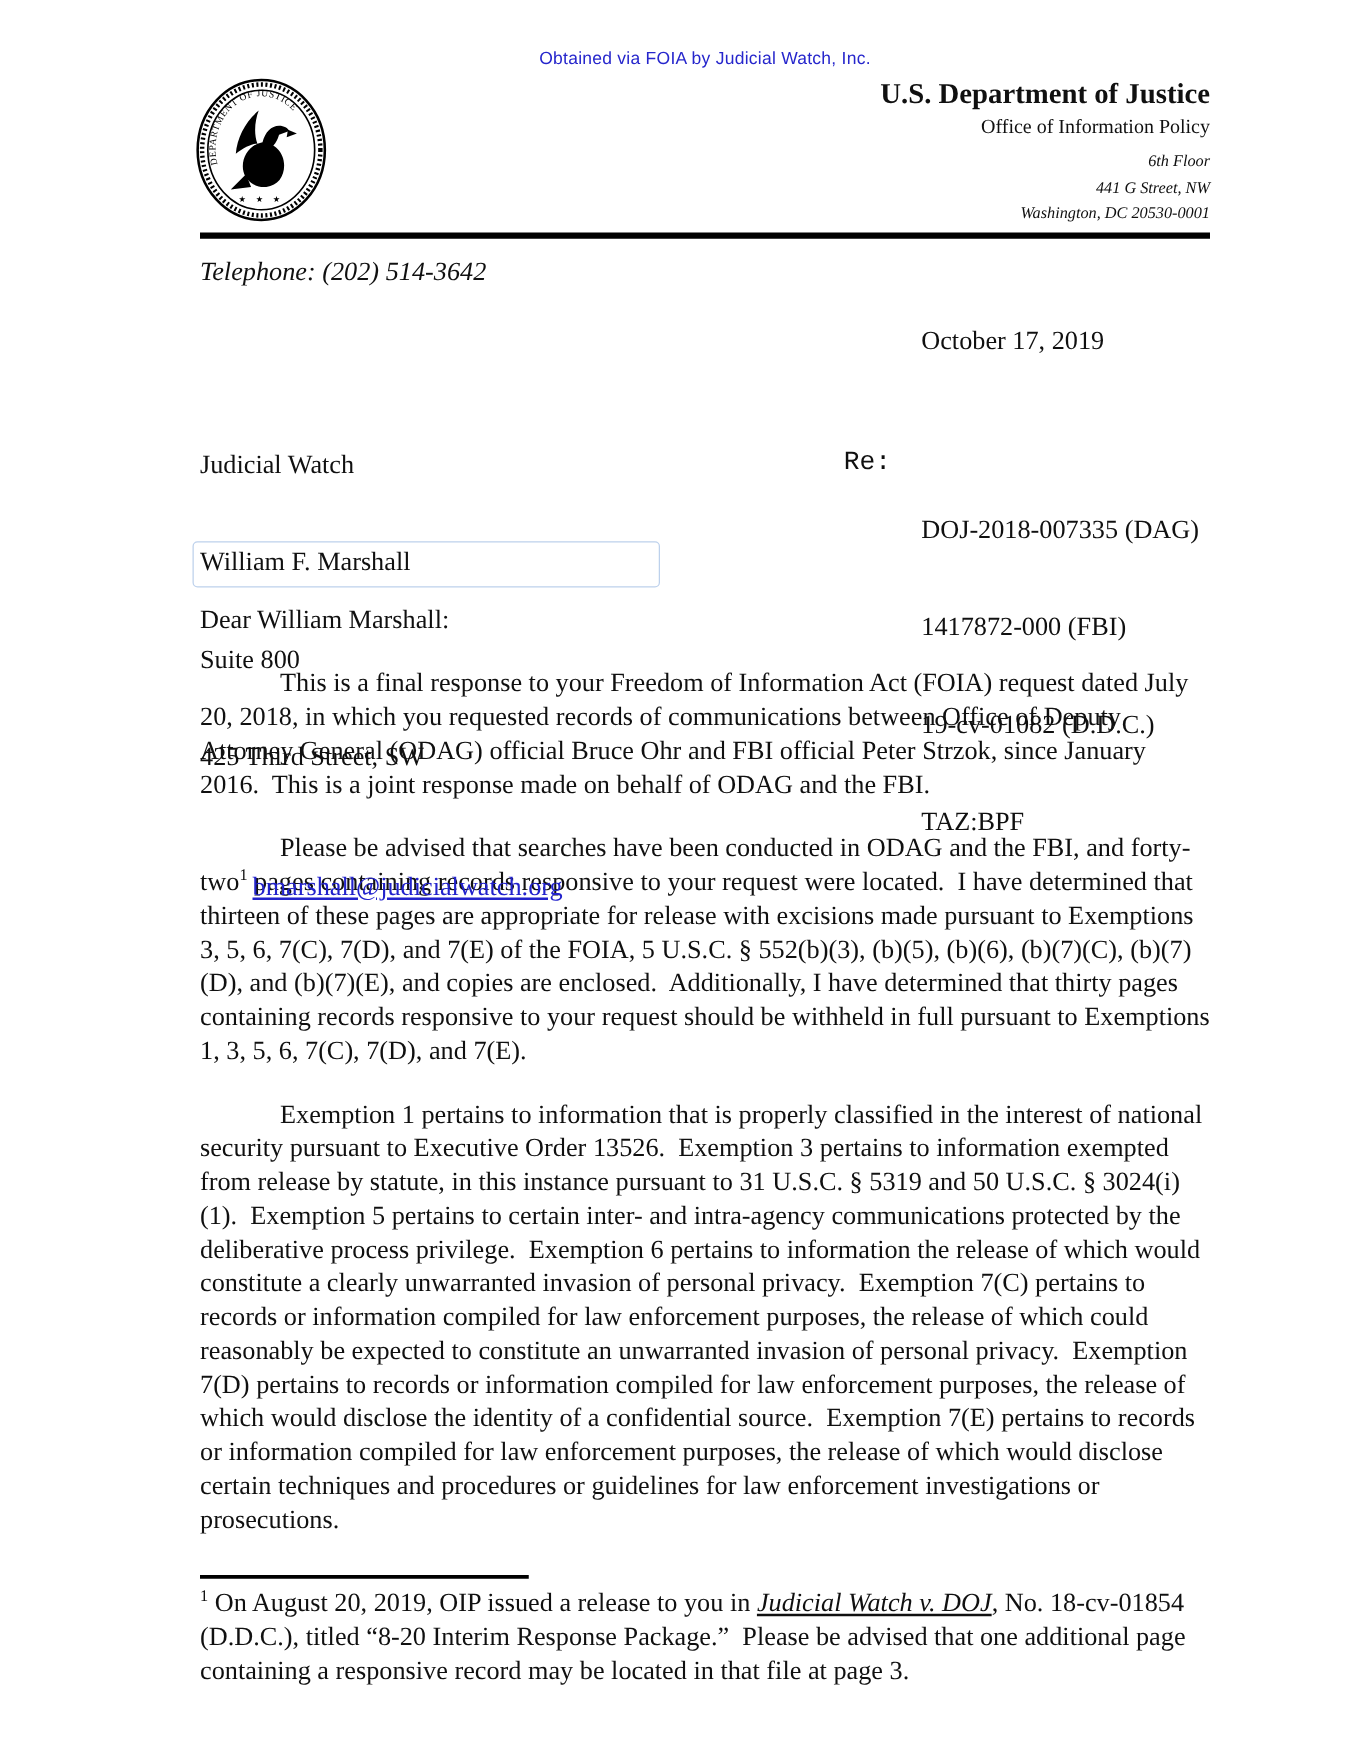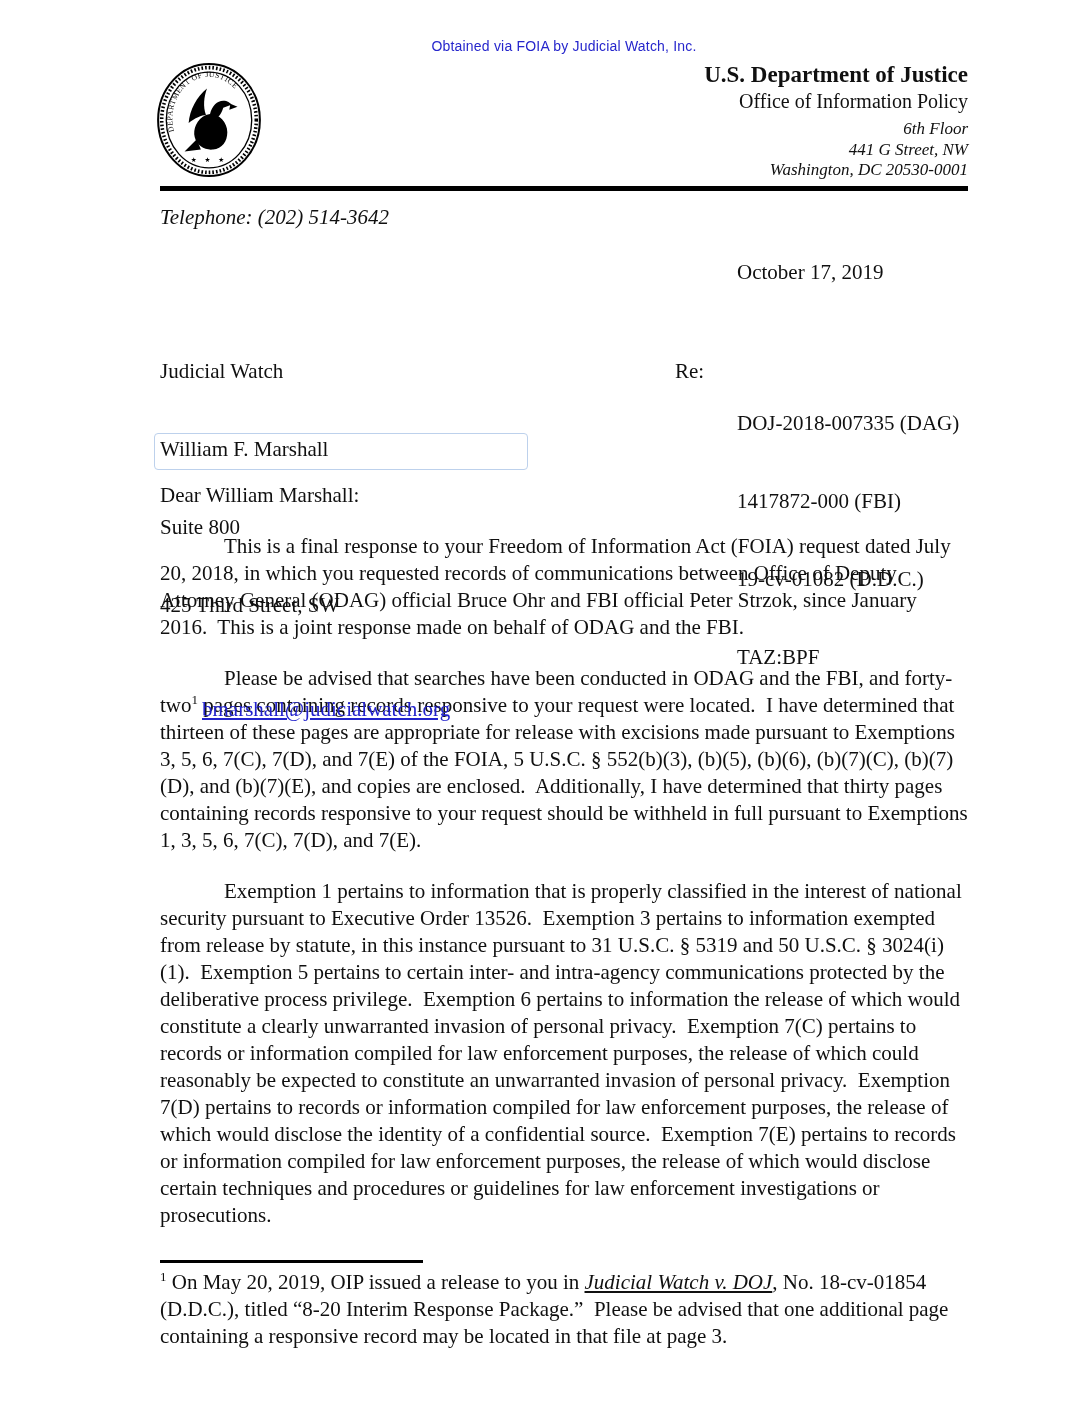--- a/index.html
+++ b/index.html
@@ -18,36 +18,36 @@
     text-align: center;
     font-family: "Liberation Sans", sans-serif;
     font-size: 14px;
     color: var(--watermark_blue, #2626cc);
     letter-spacing: 0.2px;
   }
   .letterhead { display: flex; margin-top: 8px; height: 118px; }
   .seal-wrap { flex: 0 0 auto; margin-left: -4px; }
   .lh-right { margin-left: auto; width: 298px; text-align: right; }
   .agency { font-weight: bold; font-size: 23px; line-height: 26px; }
-  .office { font-size: 20px; line-height: 25px; margin-top: 1px; margin-left: 32px; }
-  .lh-addr { font-style: italic; font-size: 17px; line-height: 20.5px; margin-top: 5px; }
+  .office { font-size: 16px; line-height: 25px; margin-top: 1px; margin-left: 32px; }
+  .lh-addr { font-style: italic; font-size: 13px; line-height: 20.5px; margin-top: 5px; }
   .rule { height: 5px; background: #000; margin-top: 6px; }
   .telephone { font-style: italic; font-size: 21px; margin-top: 15px; line-height: 22px; }
   .dateline { margin-top: 31px; padding-left: 577px; line-height: 27px; white-space: pre-wrap; }
   .addr-re { position: relative; margin-top: 20px; height: 160px; }
   .recipient { position: relative; line-height: 26px; white-space: pre-wrap; }
   .email-link { color: var(--link_blue, #2222cc); text-decoration: underline; cursor: pointer; }
   .link-box {
     position: absolute; left: -6px; top: 127px;
     width: 372px; height: 35px;
     border: 1px solid #bdd1ec; border-radius: 4px;
     pointer-events: none;
   }
   .re-block { position: absolute; left: 515px; top: 52px; display: flex; line-height: 26px; }
-  .re-label { width: 62px; }
+  .re-label { width: 62px; font-family: Liberation Mono, monospace; }
   .re-lines { white-space: pre-wrap; }
   .salutation { margin-top: 16px; line-height: 27px; white-space: pre-wrap; }
   .para { margin: 24px 0 0 0; text-indent: 64px; line-height: 27px; white-space: pre-wrap; }
   .footnote-rule { margin-top: 31px; width: 263px; height: 2.5px; background: #000; }
   .footnote { margin-top: 6px; line-height: 27px; white-space: pre-wrap; }
   sup { font-size: 0.62em; vertical-align: super; line-height: 0; }
   em { font-style: italic; text-decoration: underline; }
   .seal-svg text { font-family: "Liberation Serif", serif; }
 </style>
 </head>
@@ -116,15 +116,15 @@
     </div>
   </div>
 
   <div class="salutation">Dear William Marshall:</div>
 
   <p class="para"><span>This is a final response to your Freedom of Information Act (FOIA) request dated July 20, 2018, in which you requested records of communications between Office of Deputy Attorney General (ODAG) official Bruce Ohr and FBI official Peter Strzok, since January 2016.  This is a joint response made on behalf of ODAG and the FBI.</span></p>
   <p class="para"><span>Please be advised that searches have been conducted in ODAG and the FBI, and forty-two</span><sup>1</sup><span> pages containing records responsive to your request were located.  I have determined that thirteen of these pages are appropriate for release with excisions made pursuant to Exemptions 3, 5, 6, 7(C), 7(D), and 7(E) of the FOIA, 5 U.S.C. § 552(b)(3), (b)(5), (b)(6), (b)(7)(C), (b)(7)(D), and (b)(7)(E), and copies are enclosed.  Additionally, I have determined that thirty pages containing records responsive to your request should be withheld in full pursuant to Exemptions 1, 3, 5, 6, 7(C), 7(D), and 7(E).</span></p>
   <p class="para"><span>Exemption 1 pertains to information that is properly classified in the interest of national security pursuant to Executive Order 13526.  Exemption 3 pertains to information exempted from release by statute, in this instance pursuant to 31 U.S.C. § 5319 and 50 U.S.C. § 3024(i)(1).  Exemption 5 pertains to certain inter- and intra-agency communications protected by the deliberative process privilege.  Exemption 6 pertains to information the release of which would constitute a clearly unwarranted invasion of personal privacy.  Exemption 7(C) pertains to records or information compiled for law enforcement purposes, the release of which could reasonably be expected to constitute an unwarranted invasion of personal privacy.  Exemption 7(D) pertains to records or information compiled for law enforcement purposes, the release of which would disclose the identity of a confidential source.  Exemption 7(E) pertains to records or information compiled for law enforcement purposes, the release of which would disclose certain techniques and procedures or guidelines for law enforcement investigations or prosecutions.</span></p>
 
   <div class="footnote-rule"></div>
-  <div class="footnote"><sup>1</sup><span> On May 20, 2019, OIP issued a release to you in </span><em>Judicial Watch v. DOJ</em><span>, No. 18-cv-01854 (D.D.C.), titled “8-20 Interim Response Package.”  Please be advised that one additional page containing a responsive record may be located in that file at page 3.</span></div>
+  <div class="footnote"><sup>1</sup><span> On August 20, 2019, OIP issued a release to you in </span><em>Judicial Watch v. DOJ</em><span>, No. 18-cv-01854 (D.D.C.), titled “8-20 Interim Response Package.”  Please be advised that one additional page containing a responsive record may be located in that file at page 3.</span></div>
 
 </div>
 
 </body></html>

